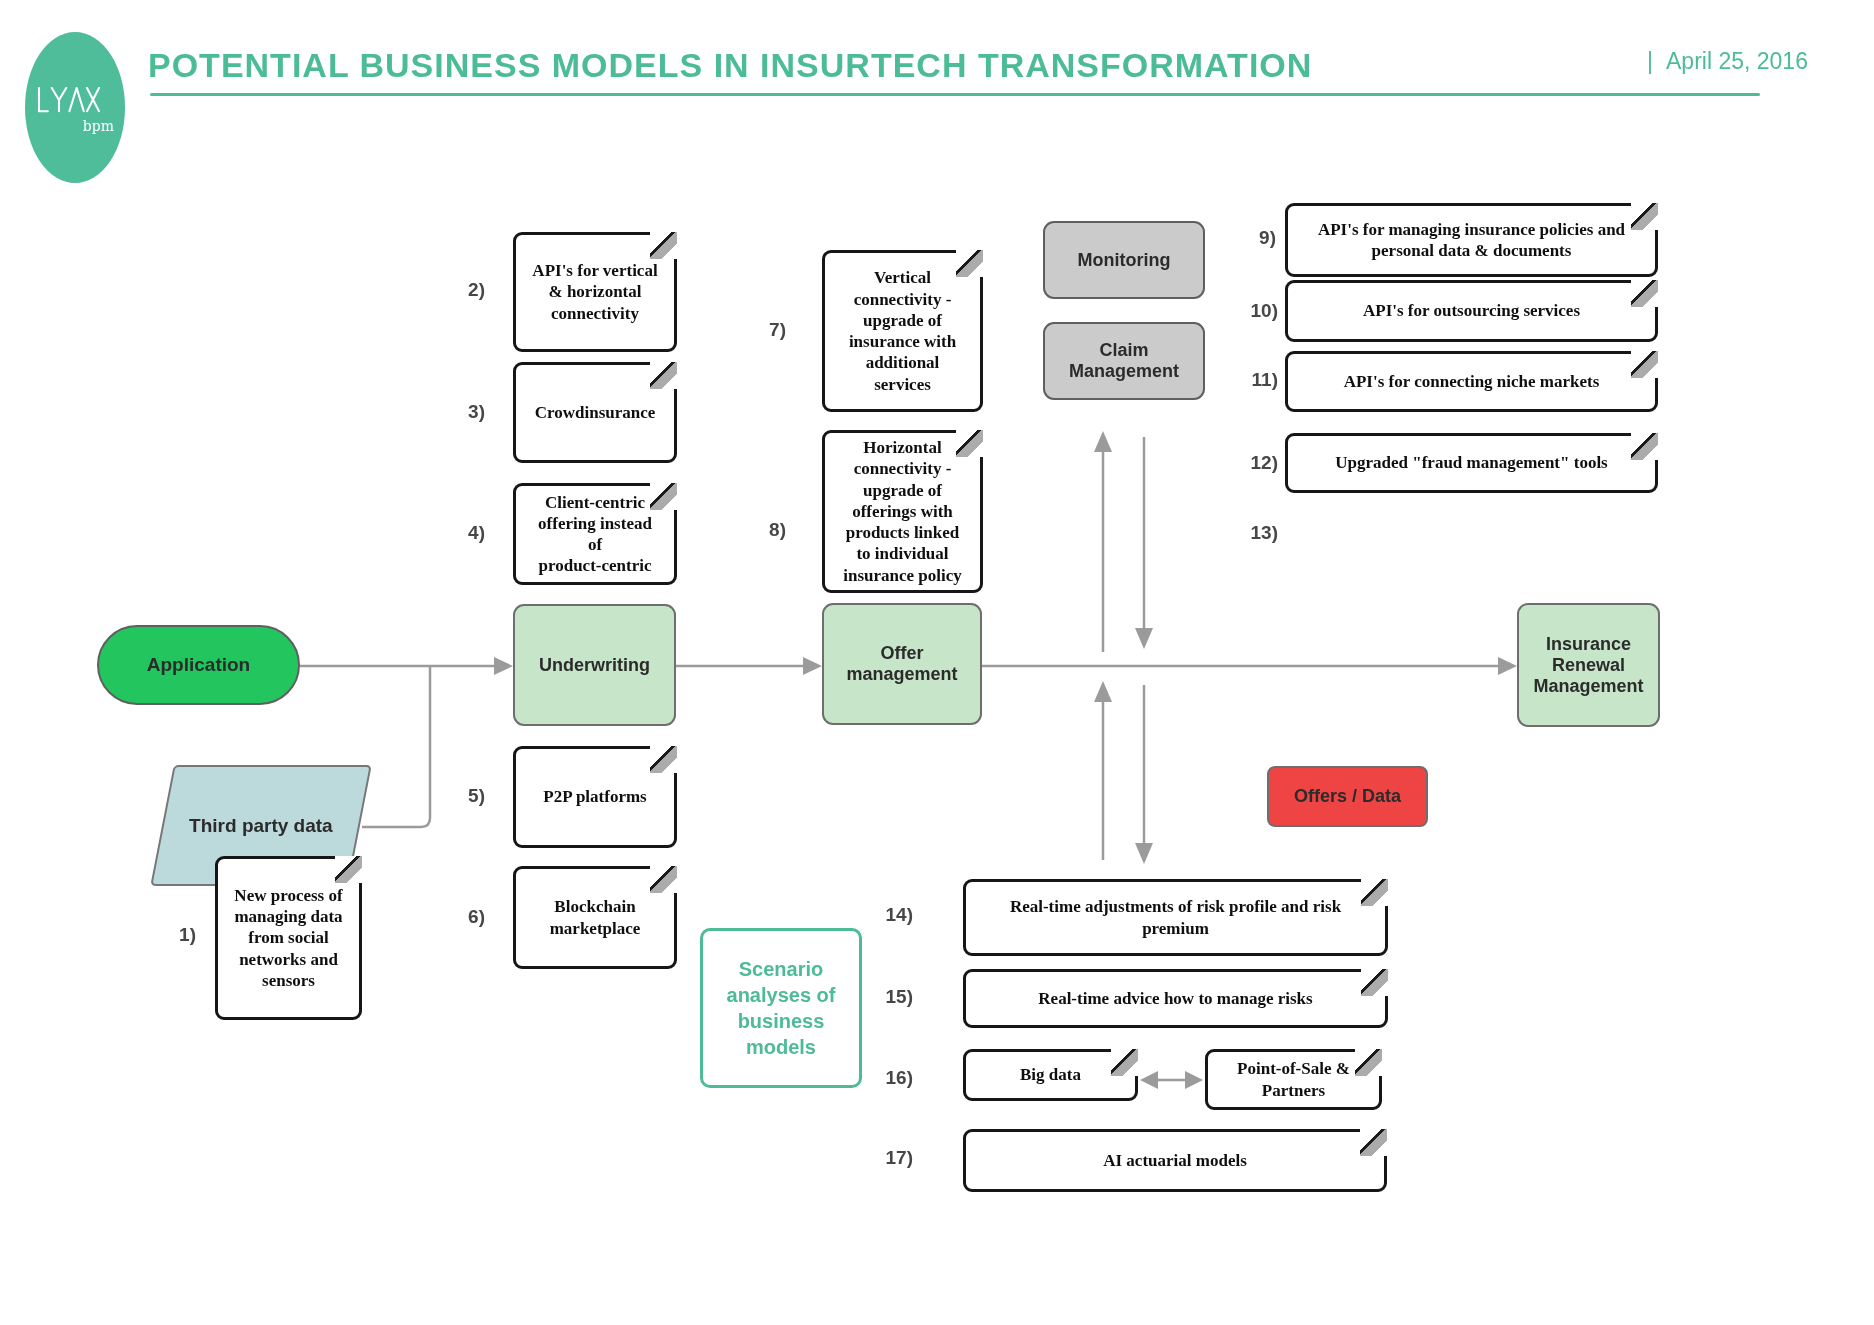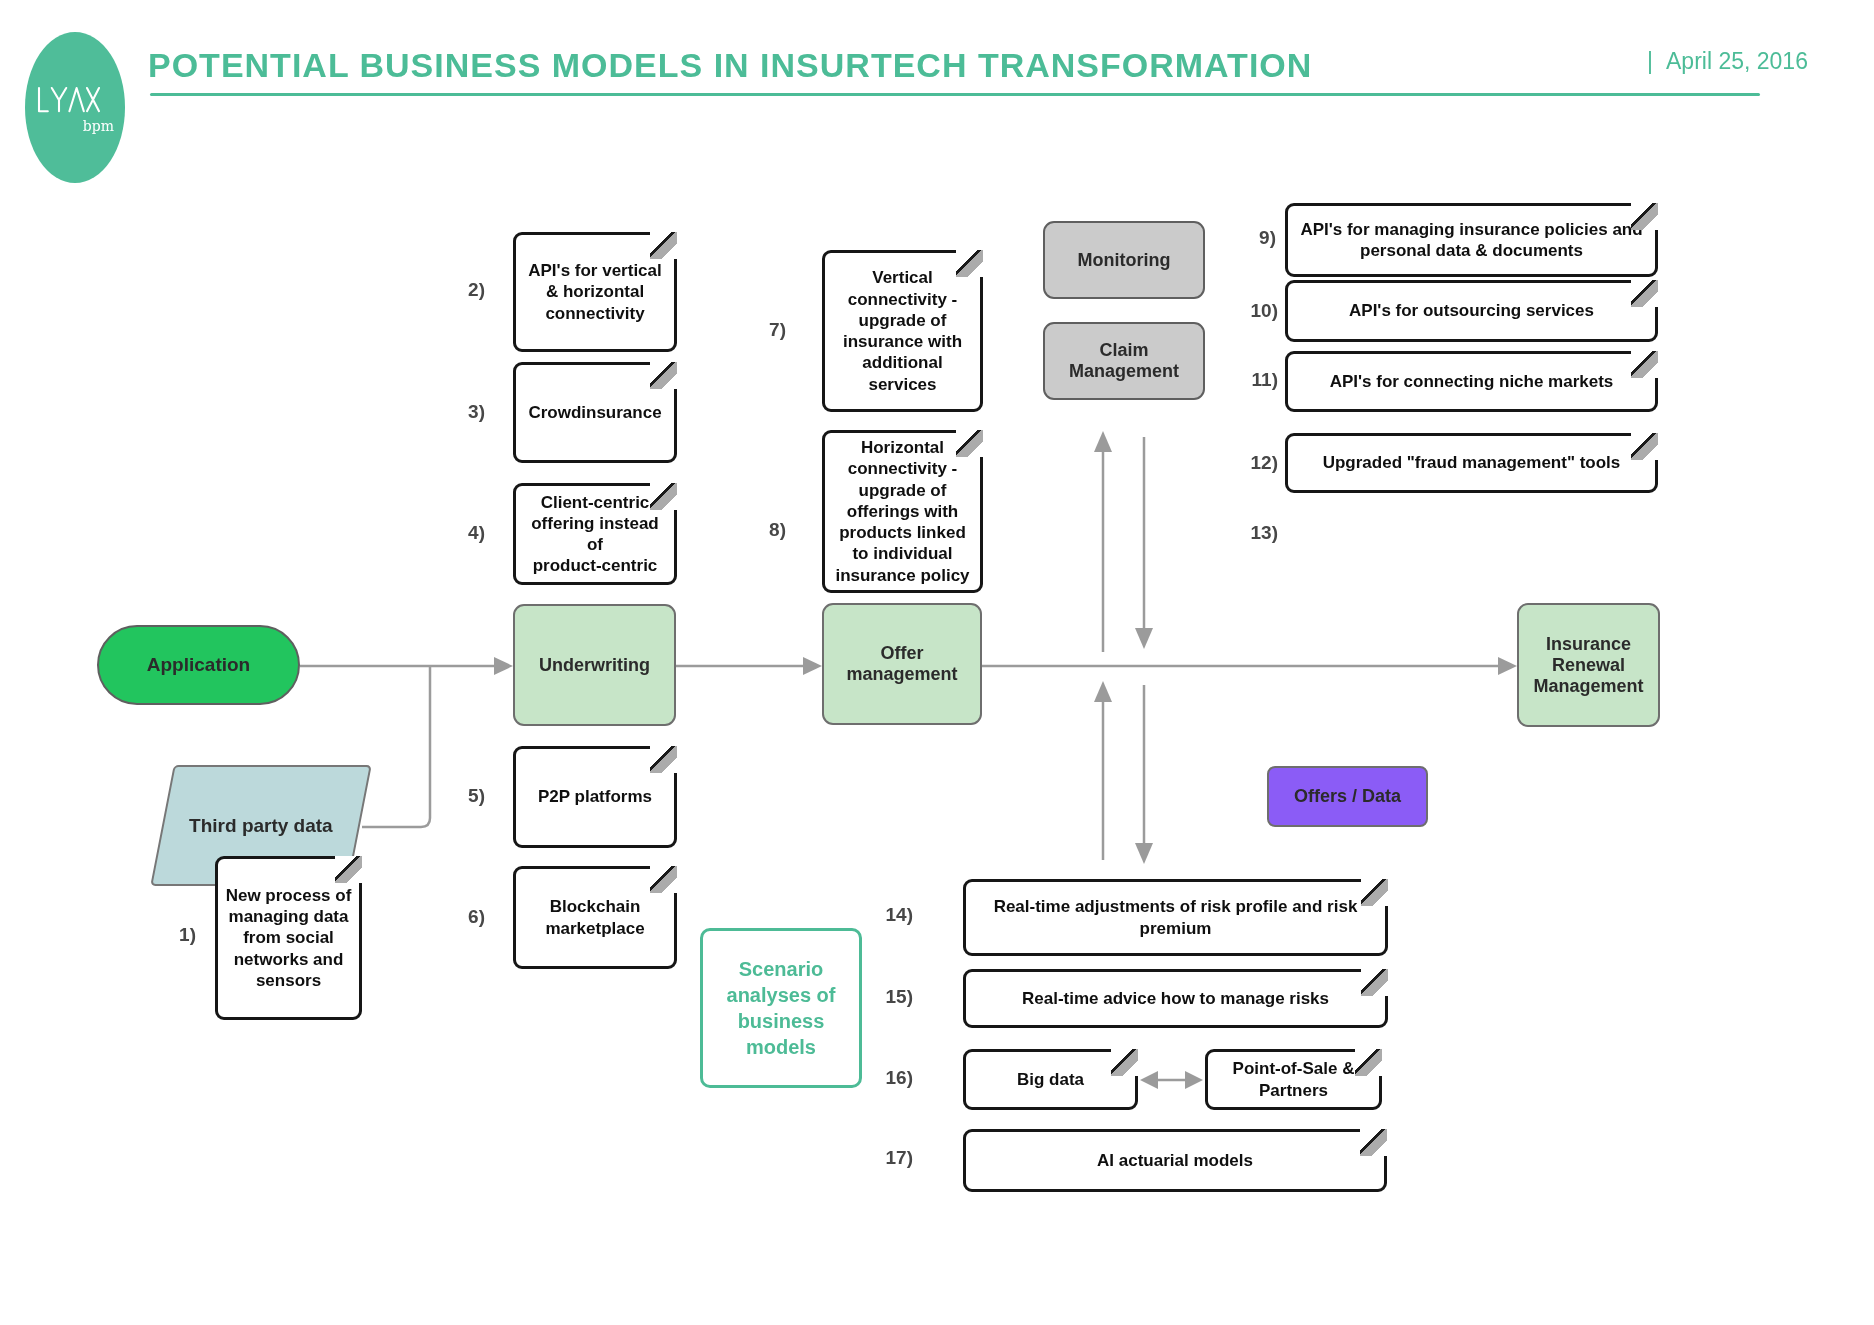--- a/index.html
+++ b/index.html
@@ -3,32 +3,32 @@
 <meta charset="utf-8">
 <style>
   html,body{margin:0;padding:0;background:#fff;}
   #canvas{position:relative;width:1874px;height:1325px;background:#ffffff;overflow:hidden;
           font-family:"Liberation Sans", sans-serif;}
   .abs{position:absolute;box-sizing:border-box;}
   .center{display:flex;align-items:center;justify-content:center;text-align:center;}
   .txt{white-space:pre-line;}
   
   .doc{background:#ffffff;border:3px solid #161616;border-radius:9px;
-       font-weight:bold;font-size:17px;line-height:1.25;color:#0f0f0f;}
+       font-weight:bold;font-size:17px;line-height:1.25;color:#0f0f0f;font-family:Liberation Serif, serif;}
   .doc::after{content:'';position:absolute;top:-3px;right:-3px;width:27px;height:27px;
        background:linear-gradient(135deg,#ffffff 0px,#ffffff 15px,#1a1a1a 15px,#1a1a1a 18px,
                   #ababab 18px,#ababab 27px,#ffffff 27px);}
   
   .green-box{background:#C7E5C8;border:2.5px solid #6e6e6e;border-radius:11px;
        font-weight:bold;font-size:18px;color:#2b2b2b;}
   .gray-box{background:#CBCBCB;border:2.5px solid #5f5f5f;border-radius:11px;
        font-weight:bold;font-size:18px;color:#2b2b2b;}
   .pill{background:#22c55e;border:2.5px solid #5f5f5f;border-radius:44px;
        font-weight:bold;font-size:19px;color:#2b2b2b;}
-  .plain-box{background:#8b5cf6;border:2.5px solid #6e6e6e;border-radius:8px;
+  .plain-box{background:#ef4444;border:2.5px solid #6e6e6e;border-radius:8px;
        font-weight:bold;font-size:18px;color:#2b2b2b;}
   .outline-green{background:#ffffff;border:3px solid #4DBB96;border-radius:10px;
        font-weight:bold;font-size:20px;line-height:1.3;color:#4DBB96;}
   .para{background:#BCD9DB;border:2px solid #777777;border-radius:5px;transform:skewX(-11deg);
        font-weight:bold;font-size:19px;color:#2b2b2b;}
   .para .unskew{transform:skewX(11deg);display:block;width:100%;text-align:center;}
   .num{font-weight:bold;font-size:19px;color:#474747;text-align:right;line-height:24px;}
   
   .title{color:#4CBC97;font-size:34px;font-weight:bold;letter-spacing:1px;white-space:nowrap;}
   .rule{background:#4CBC97;height:3px;border-radius:2px;}
@@ -140,21 +140,21 @@
 to individual
 insurance policy</div>
   <div class="abs doc center txt" style="left:1285px;top:203px;width:373px;height:74px;">API's for managing insurance policies and
 personal data &amp; documents</div>
   <div class="abs doc center txt" style="left:1285px;top:280px;width:373px;height:62px;">API's for outsourcing services</div>
   <div class="abs doc center txt" style="left:1285px;top:351px;width:373px;height:61px;">API's for connecting niche markets</div>
   <div class="abs doc center txt" style="left:1285px;top:433px;width:373px;height:60px;">Upgraded "fraud management" tools</div>
   <div class="abs doc center txt" style="left:963px;top:879px;width:425px;height:77px;">Real-time adjustments of risk profile and risk
 premium</div>
   <div class="abs doc center txt" style="left:963px;top:969px;width:425px;height:59px;">Real-time advice how to manage risks</div>
-  <div class="abs doc center txt" style="left:963px;top:1049px;width:175px;height:61px;text-align:center;">Big data</div>
+  <div class="abs doc center txt" style="left:963px;top:1049px;width:175px;height:52px;text-align:center;">Big data</div>
   <div class="abs doc center txt" style="left:1205px;top:1049px;width:177px;height:61px;">Point-of-Sale &amp;
 Partners</div>
   <div class="abs doc center txt" style="left:963px;top:1129px;width:424px;height:63px;">AI actuarial models</div>
 
   <div class="abs num" style="left:152px;top:923px;width:44px;">1)</div>
   <div class="abs num" style="left:441px;top:278px;width:44px;">2)</div>
   <div class="abs num" style="left:441px;top:400px;width:44px;">3)</div>
   <div class="abs num" style="left:441px;top:521px;width:44px;">4)</div>
   <div class="abs num" style="left:441px;top:784px;width:44px;">5)</div>
   <div class="abs num" style="left:441px;top:905px;width:44px;">6)</div>

